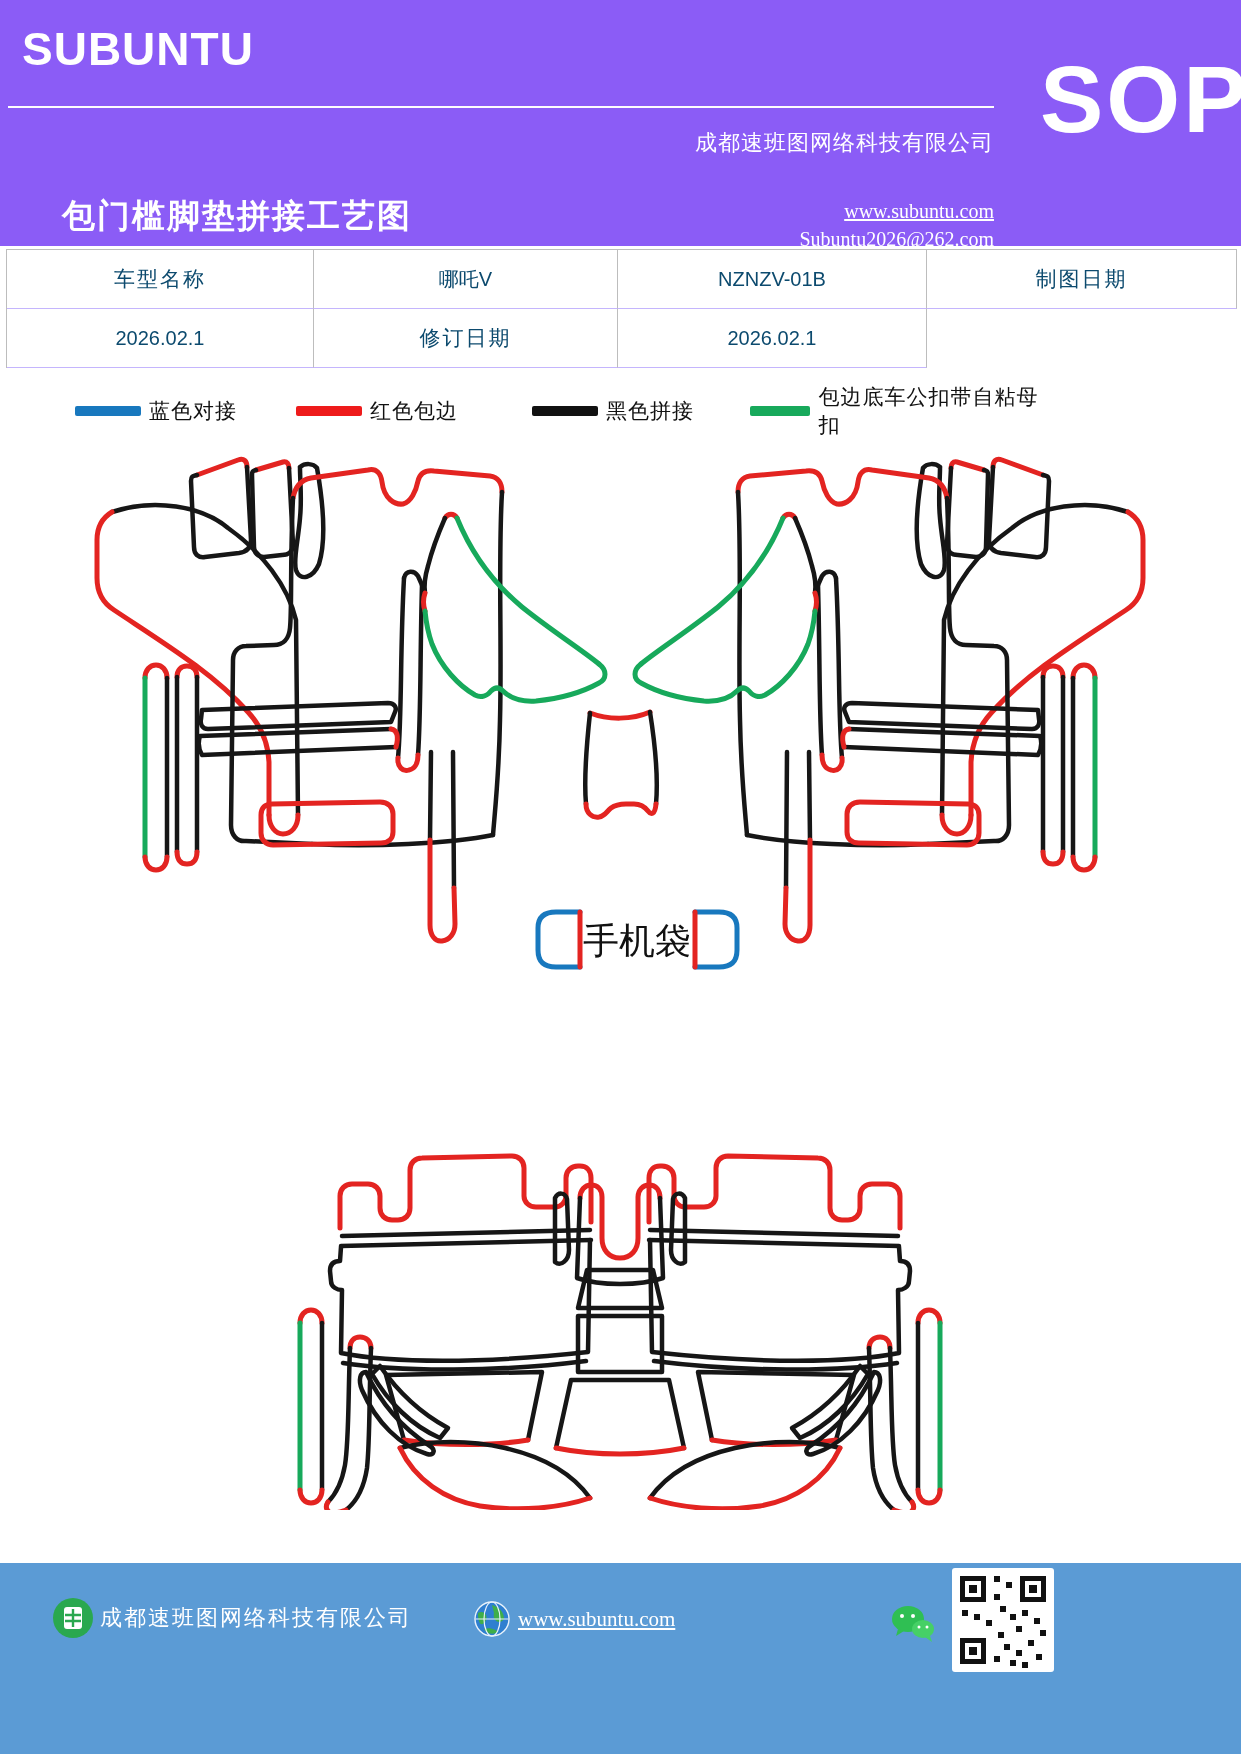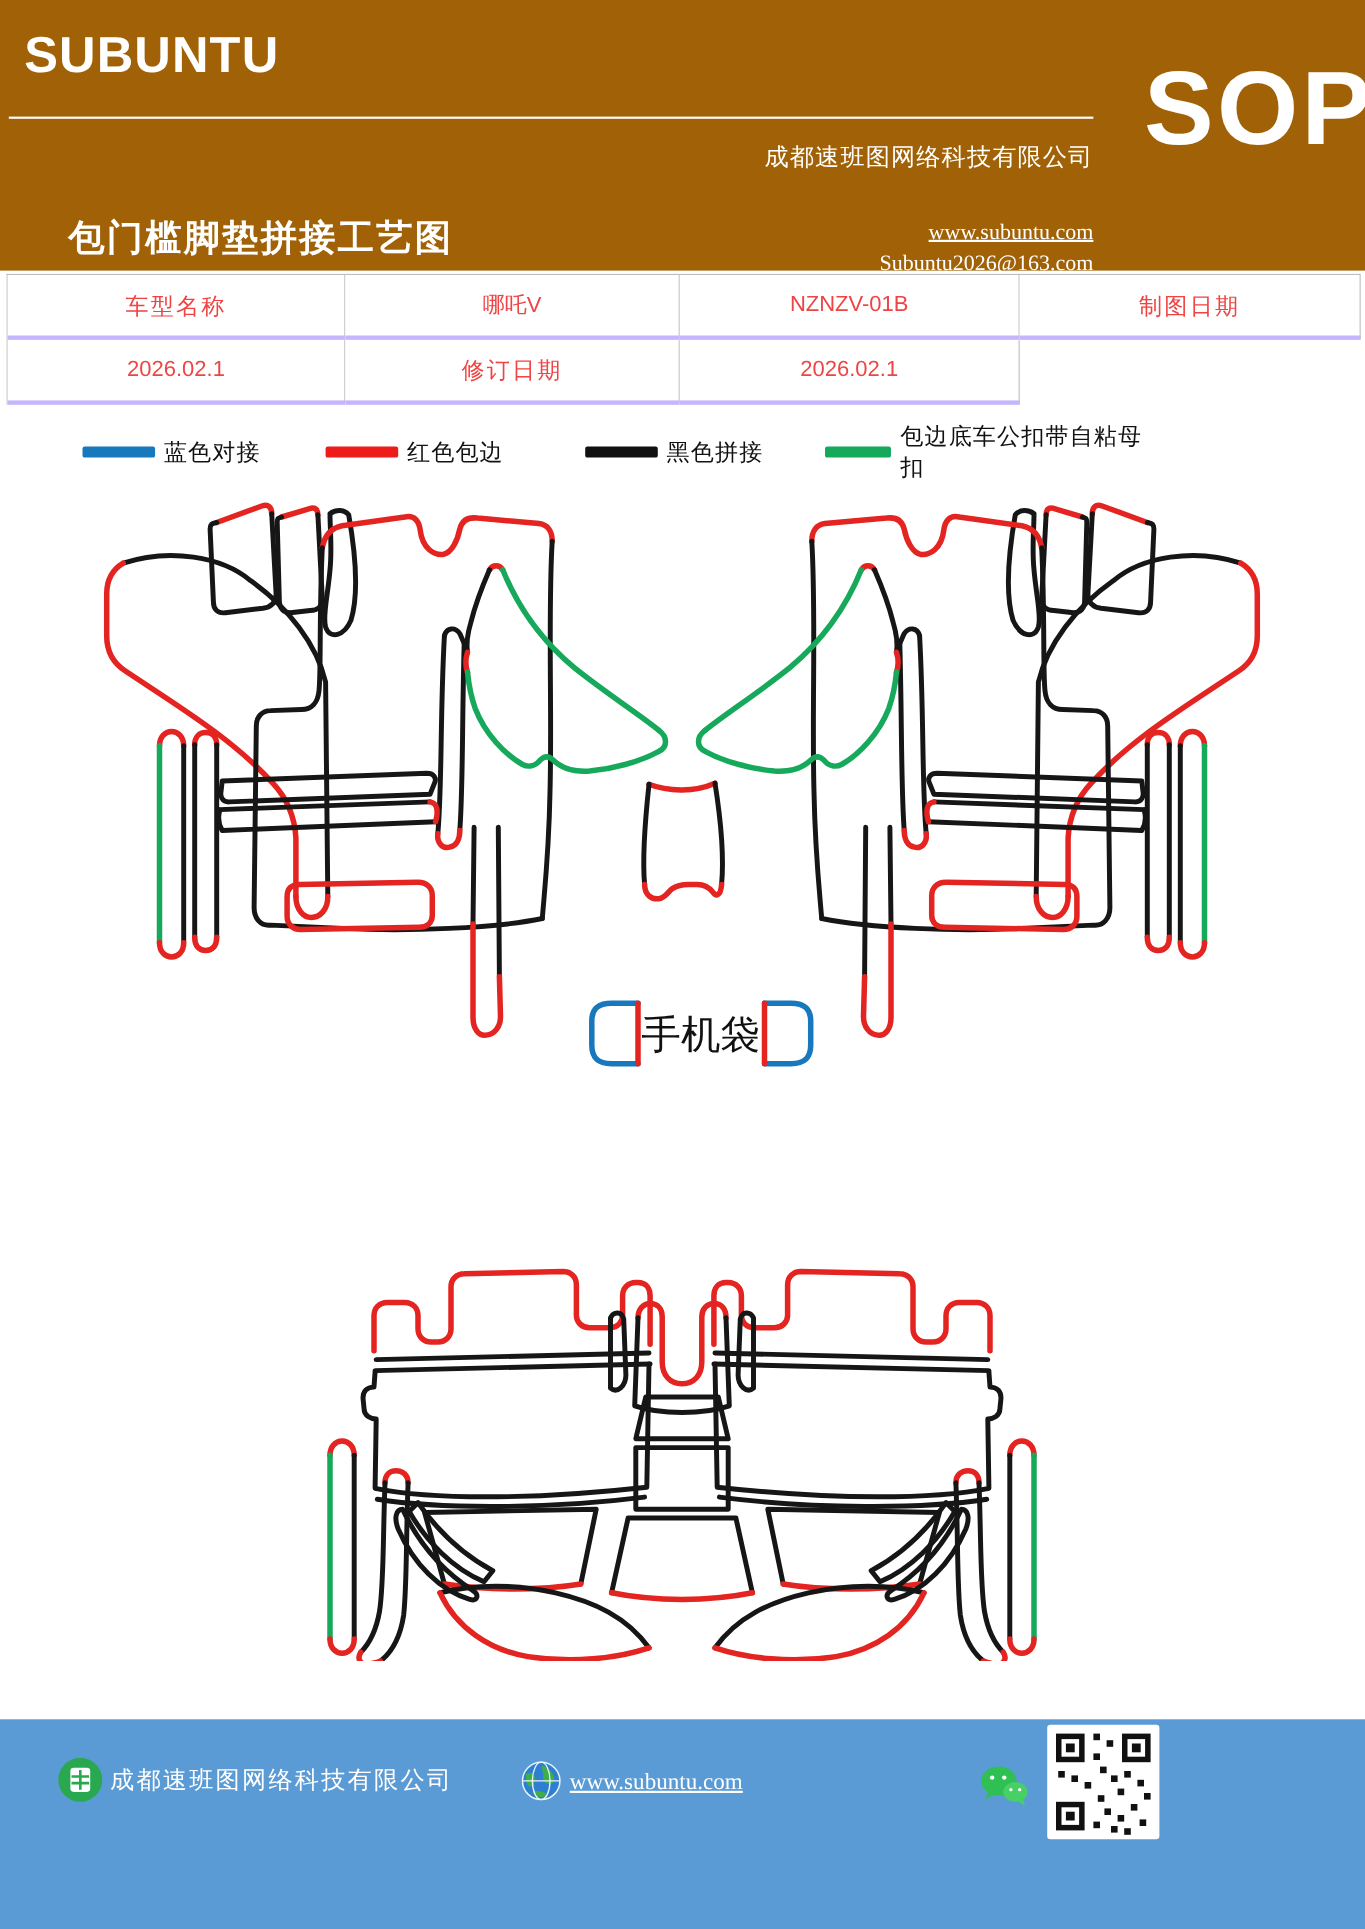--- a/index.html
+++ b/index.html
@@ -1,35 +1,35 @@
 <!DOCTYPE html>
 <html><head>
 <meta charset="utf-8">
 <style>
   html,body{margin:0;padding:0;background:#888;}
   .page{position:relative;width:1241px;height:1754px;background:#ffffff;overflow:hidden;
         font-family:"Liberation Sans","DejaVu Sans",sans-serif;}
   
-  .hdr{position:absolute;left:0;top:0;width:1241px;height:246px;background:#a16207;}
+  .hdr{position:absolute;left:0;top:0;width:1241px;height:246px;background:#8b5cf6;}
   .brand{position:absolute;left:22px;top:22px;color:#fff;font-size:46px;font-weight:800;letter-spacing:1px;}
   .hdr-rule{position:absolute;left:8px;top:106px;width:986px;height:2px;background:#fdfdfd;}
   .doc-title{position:absolute;left:30px;top:194px;color:#fff;font-size:33px;font-weight:700;
              font-family:"Liberation Serif","DejaVu Serif",serif;letter-spacing:2px;margin-left:32px;}
   .hdr-co{position:absolute;left:634px;top:128px;width:360px;text-align:right;color:#fff;font-size:22px;
           font-family:"Liberation Serif","DejaVu Serif",serif;letter-spacing:1px;}
   .hdr-web{position:absolute;left:634px;top:200px;width:360px;text-align:right;color:#fff;font-size:20px;
            font-family:"Liberation Serif","DejaVu Serif",serif;text-decoration:underline;cursor:pointer;}
   .hdr-mail{position:absolute;left:634px;top:228px;width:360px;text-align:right;color:#fff;font-size:20px;
             font-family:"Liberation Serif","DejaVu Serif",serif;}
   .sop{position:absolute;left:1040px;top:52px;color:#fff;font-size:95px;font-weight:800;letter-spacing:3px;line-height:1;}
   
   .tbl{position:absolute;left:6px;top:249px;width:1230px;border-top:1px solid #bdbdbd;border-left:1px solid #bdbdbd;
        display:grid;grid-template-columns:307px 304px 309px 310px;grid-template-rows:59px 59px;}
-  .tbl .cell{border-right:1px solid #bdbdbd;border-bottom:4px solid #c4b5fd;display:flex;align-items:center;
-             justify-content:center;font-size:21px;color:#ef4444;background:#fff;}
+  .tbl .cell{border-right:1px solid #bdbdbd;border-bottom:1px solid #c4b5fd;display:flex;align-items:center;
+             justify-content:center;font-size:21px;color:#0c4a6e;background:#fff;}
   .tbl .cjk{font-family:"Liberation Serif","DejaVu Serif",serif;letter-spacing:2px;}
   .tbl .val{font-family:"Liberation Sans","DejaVu Sans",sans-serif;font-size:20px;}
   
   .legend{position:absolute;left:0;top:396px;width:1040px;height:34px;}
   .lg-item{position:absolute;display:flex;align-items:center;height:30px;}
   .lg-swatch{width:66px;height:10px;border-radius:2px;margin-right:8px;}
   .lg-label{font-size:21px;color:#111;font-family:"Liberation Serif","DejaVu Serif",serif;letter-spacing:1px;}
   
   .diag{position:absolute;}
   .diag svg{display:block;}
@@ -47,21 +47,21 @@
 <body>
 
 <div class="page">
 
   <div class="hdr">
     <div class="brand">SUBUNTU</div>
     <div class="hdr-rule"></div>
     <div class="doc-title">包门槛脚垫拼接工艺图</div>
     <div class="hdr-co">成都速班图网络科技有限公司</div>
     <div class="hdr-web">www.subuntu.com</div>
-    <div class="hdr-mail">Subuntu2026@163.com</div>
+    <div class="hdr-mail">Subuntu2026@262.com</div>
     <div class="sop">SOP</div>
   </div>
 
   <div class="tbl">
     <div class="cell cjk">车型名称</div>
     <div class="cell val">哪吒V</div>
     <div class="cell val">NZNZV-01B</div>
     <div class="cell cjk">制图日期</div>
     <div class="cell val">2026.02.1</div>
     <div class="cell cjk">修订日期</div>

